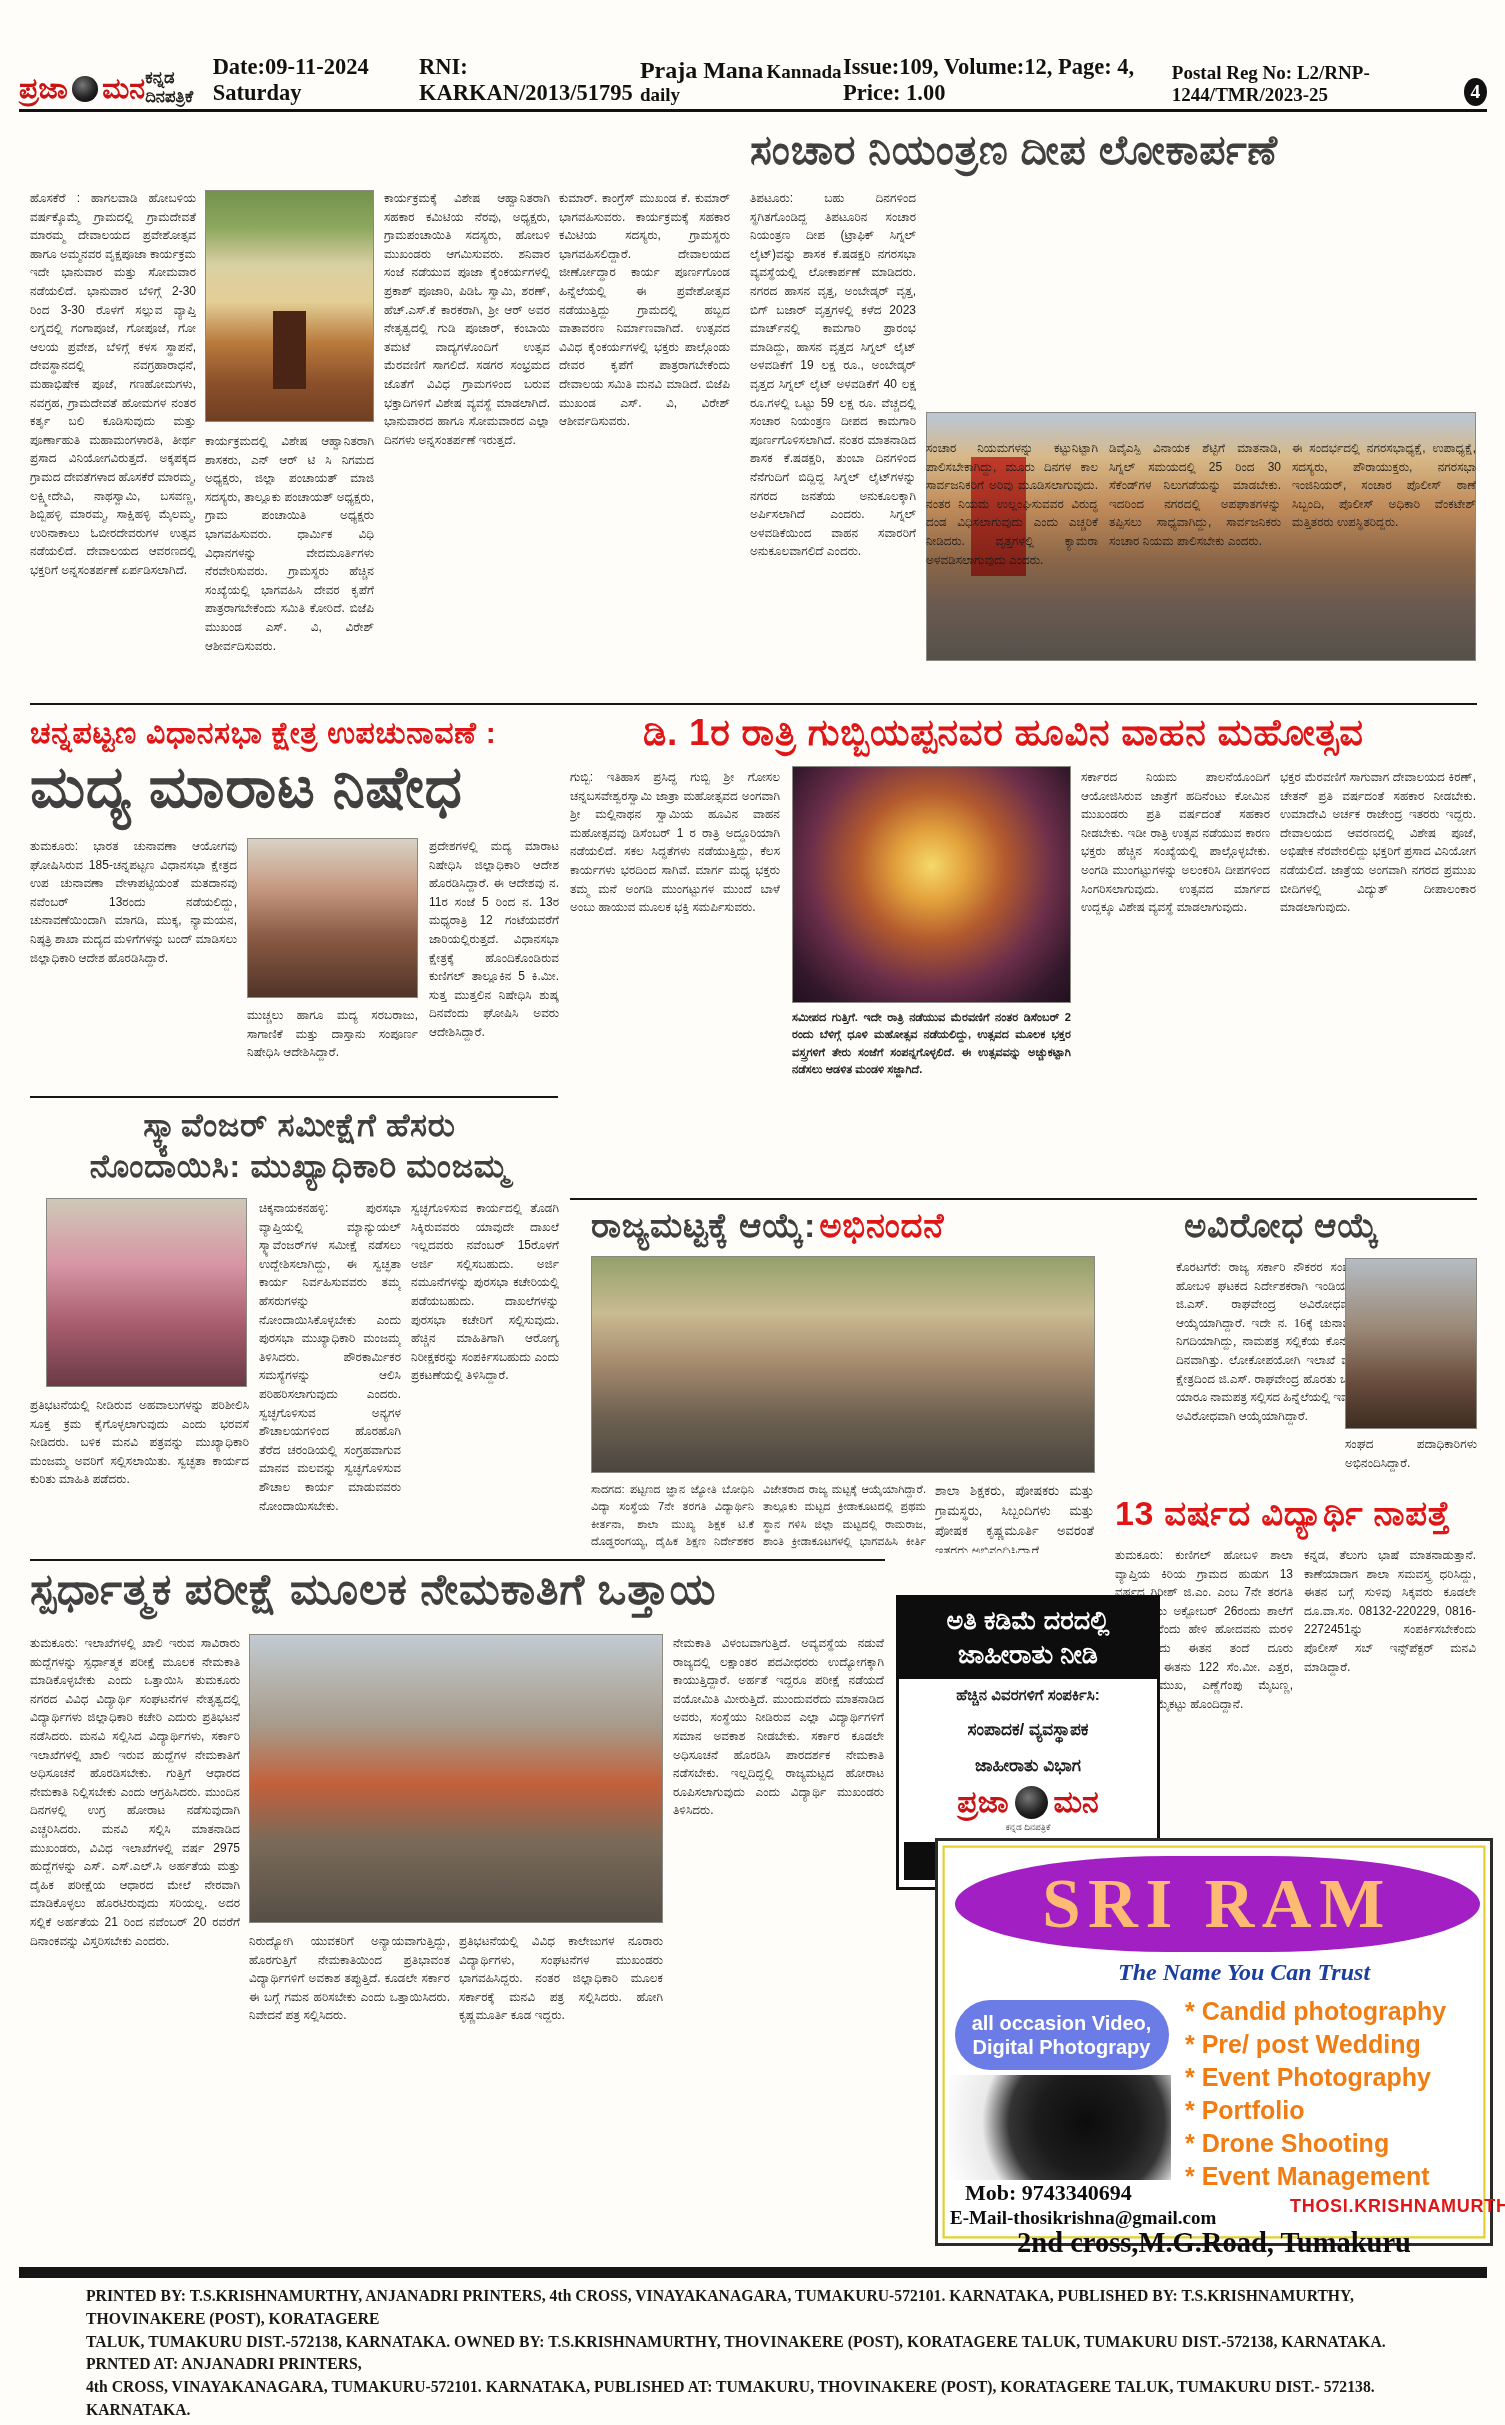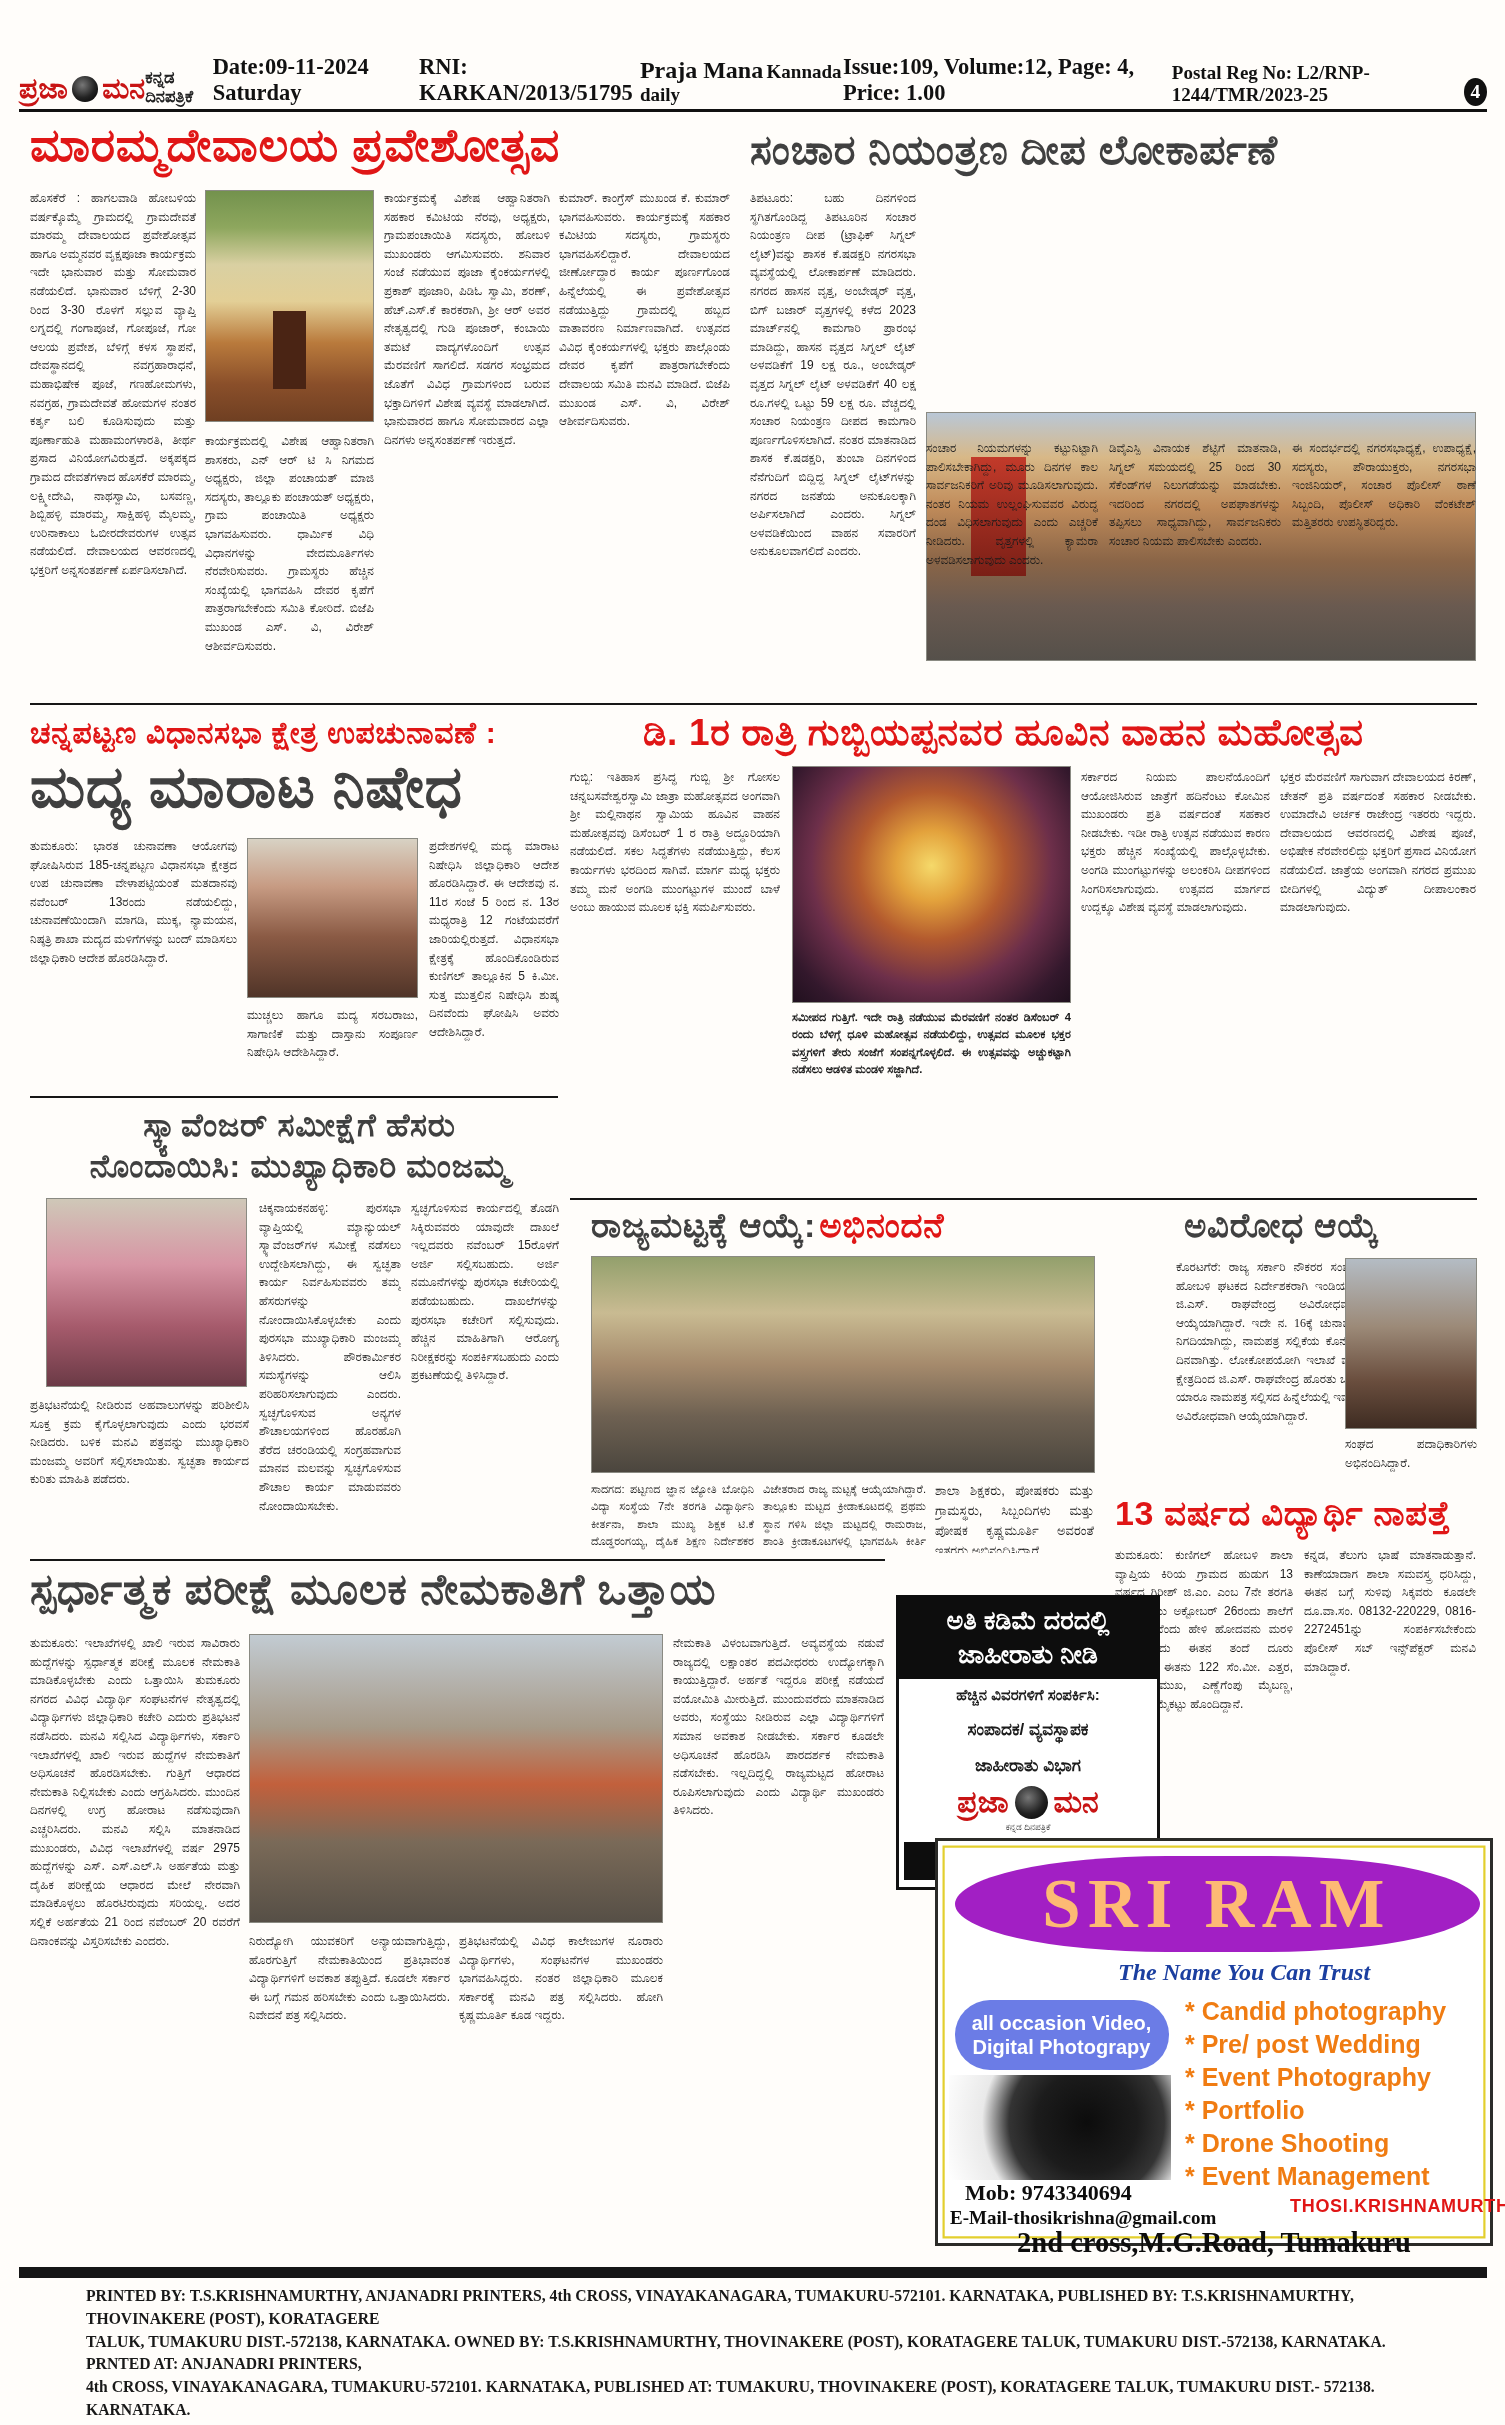--- a/index.html
+++ b/index.html
@@ -87,21 +87,20 @@
     <div class="mh-serif mh-rni">RNI: KARKAN/2013/51795</div>
     <div>
       <span class="mh-serif mh-eng">Praja Mana</span>
       <span class="mh-serif mh-engsub">Kannada daily</span>
     </div>
     <div class="mh-serif mh-issue">Issue:109, Volume:12, Page: 4, Price: 1.00</div>
     <div class="mh-serif mh-postal">Postal Reg No: L2/RNP-1244/TMR/2023-25</div>
     <div class="pageno">4</div>
   </div>
 
-  <div class="abs hl red" style="left:30px;top:121px;width:708px;font-size:46px;">ಮಾರಮ್ಮದೇವಾಲಯ ಪ್ರವೇಶೋತ್ಸವ</div>
   <div class="abs col" style="left:30px;top:189px;width:166px;height:499px;">ಹೊಸಕೆರೆ : ಹಾಗಲವಾಡಿ ಹೋಬಳಿಯ ವರ್ಷಕ್ಕೊಮ್ಮೆ ಗ್ರಾಮದಲ್ಲಿ ಗ್ರಾಮದೇವತೆ ಮಾರಮ್ಮ ದೇವಾಲಯದ ಪ್ರವೇಶೋತ್ಸವ ಹಾಗೂ ಅಮ್ಮನವರ ವೃಕ್ಷಪೂಜಾ ಕಾರ್ಯಕ್ರಮ ಇದೇ ಭಾನುವಾರ ಮತ್ತು ಸೋಮವಾರ ನಡೆಯಲಿದೆ. ಭಾನುವಾರ ಬೆಳಿಗ್ಗೆ 2-30 ರಿಂದ 3-30 ರೊಳಗೆ ಸಲ್ಲುವ ವ್ಯಾಪ್ತಿ ಲಗ್ನದಲ್ಲಿ ಗಂಗಾಪೂಜೆ, ಗೋಪೂಜೆ, ಗೋ ಆಲಯ ಪ್ರವೇಶ, ಬೆಳಿಗ್ಗೆ ಕಳಸ ಸ್ಥಾಪನೆ, ದೇವಸ್ಥಾನದಲ್ಲಿ ನವಗ್ರಹಾರಾಧನೆ, ಮಹಾಭಿಷೇಕ ಪೂಜೆ, ಗಣಹೋಮಗಳು, ನವಗ್ರಹ, ಗ್ರಾಮದೇವತೆ ಹೋಮಗಳ ನಂತರ ಕರ್ತೃ ಬಲಿ ಕೂಡಿಸುವುದು ಮತ್ತು ಪೂರ್ಣಾಹುತಿ ಮಹಾಮಂಗಳಾರತಿ, ತೀರ್ಥ ಪ್ರಸಾದ ವಿನಿಯೋಗವಿರುತ್ತದೆ. ಅಕ್ಕಪಕ್ಕದ ಗ್ರಾಮದ ದೇವತೆಗಳಾದ ಹೊಸಕೆರೆ ಮಾರಮ್ಮ, ಲಕ್ಷ್ಮೀದೇವಿ, ನಾಥಸ್ವಾಮಿ, ಬಸವಣ್ಣ, ಶಿಬ್ಬಿಹಳ್ಳಿ ಮಾರಮ್ಮ, ಸಾಕ್ಷಿಹಳ್ಳಿ ಮೈಲಮ್ಮ, ಉರಿನಾಕಾಲು ಓಬೀರದೇವರುಗಳ ಉತ್ಸವ ನಡೆಯಲಿದೆ. ದೇವಾಲಯದ ಆವರಣದಲ್ಲಿ ಭಕ್ತರಿಗೆ ಅನ್ನಸಂತರ್ಪಣೆ ಏರ್ಪಡಿಸಲಾಗಿದೆ.</div>
   <div class="abs photo temple-photo" style="left:205px;top:190px;width:169px;height:232px;"></div>
   <div class="abs col" style="left:205px;top:432px;width:169px;height:256px;">ಕಾರ್ಯಕ್ರಮದಲ್ಲಿ ವಿಶೇಷ ಆಹ್ವಾನಿತರಾಗಿ ಶಾಸಕರು, ಎನ್ ಆರ್ ಟಿ ಸಿ ನಿಗಮದ ಅಧ್ಯಕ್ಷರು, ಜಿಲ್ಲಾ ಪಂಚಾಯತ್ ಮಾಜಿ ಸದಸ್ಯರು, ತಾಲ್ಲೂಕು ಪಂಚಾಯತ್ ಅಧ್ಯಕ್ಷರು, ಗ್ರಾಮ ಪಂಚಾಯಿತಿ ಅಧ್ಯಕ್ಷರು ಭಾಗವಹಿಸುವರು. ಧಾರ್ಮಿಕ ವಿಧಿ ವಿಧಾನಗಳನ್ನು ವೇದಮೂರ್ತಿಗಳು ನೆರವೇರಿಸುವರು. ಗ್ರಾಮಸ್ಥರು ಹೆಚ್ಚಿನ ಸಂಖ್ಯೆಯಲ್ಲಿ ಭಾಗವಹಿಸಿ ದೇವರ ಕೃಪೆಗೆ ಪಾತ್ರರಾಗಬೇಕೆಂದು ಸಮಿತಿ ಕೋರಿದೆ. ಬಿಜೆಪಿ ಮುಖಂಡ ಎಸ್. ವಿ, ವಿರೇಶ್ ಆಶೀರ್ವದಿಸುವರು.</div>
   <div class="abs col" style="left:384px;top:189px;width:166px;height:499px;">ಕಾರ್ಯಕ್ರಮಕ್ಕೆ ವಿಶೇಷ ಆಹ್ವಾನಿತರಾಗಿ ಸಹಕಾರ ಕಮಿಟಿಯ ನೆರವು, ಅಧ್ಯಕ್ಷರು, ಗ್ರಾಮಪಂಚಾಯಿತಿ ಸದಸ್ಯರು, ಹೋಬಳಿ ಮುಖಂಡರು ಆಗಮಿಸುವರು. ಶನಿವಾರ ಸಂಜೆ ನಡೆಯುವ ಪೂಜಾ ಕೈಂಕರ್ಯಗಳಲ್ಲಿ ಪ್ರಕಾಶ್ ಪೂಜಾರಿ, ಪಿಡಿಓ ಸ್ವಾಮಿ, ಶರಣ್, ಹೆಚ್.ಎಸ್.ಕೆ ಕಾರಕರಾಗಿ, ಶ್ರೀ ಆರ್ ಅವರ ನೇತೃತ್ವದಲ್ಲಿ ಗುಡಿ ಪೂಜಾರ್, ಕಂಬಾಯಿ ತಮಟೆ ವಾದ್ಯಗಳೊಂದಿಗೆ ಉತ್ಸವ ಮೆರವಣಿಗೆ ಸಾಗಲಿದೆ. ಸಡಗರ ಸಂಭ್ರಮದ ಜೊತೆಗೆ ವಿವಿಧ ಗ್ರಾಮಗಳಿಂದ ಬರುವ ಭಕ್ತಾದಿಗಳಿಗೆ ವಿಶೇಷ ವ್ಯವಸ್ಥೆ ಮಾಡಲಾಗಿದೆ. ಭಾನುವಾರದ ಹಾಗೂ ಸೋಮವಾರದ ಎಲ್ಲಾ ದಿನಗಳು ಅನ್ನಸಂತರ್ಪಣೆ ಇರುತ್ತದೆ.</div>
   <div class="abs col" style="left:559px;top:189px;width:171px;height:499px;">ಕುಮಾರ್. ಕಾಂಗ್ರೆಸ್ ಮುಖಂಡ ಕೆ. ಕುಮಾರ್ ಭಾಗವಹಿಸುವರು. ಕಾರ್ಯಕ್ರಮಕ್ಕೆ ಸಹಕಾರ ಕಮಿಟಿಯ ಸದಸ್ಯರು, ಗ್ರಾಮಸ್ಥರು ಭಾಗವಹಿಸಲಿದ್ದಾರೆ. ದೇವಾಲಯದ ಜೀರ್ಣೋದ್ಧಾರ ಕಾರ್ಯ ಪೂರ್ಣಗೊಂಡ ಹಿನ್ನೆಲೆಯಲ್ಲಿ ಈ ಪ್ರವೇಶೋತ್ಸವ ನಡೆಯುತ್ತಿದ್ದು ಗ್ರಾಮದಲ್ಲಿ ಹಬ್ಬದ ವಾತಾವರಣ ನಿರ್ಮಾಣವಾಗಿದೆ. ಉತ್ಸವದ ವಿವಿಧ ಕೈಂಕರ್ಯಗಳಲ್ಲಿ ಭಕ್ತರು ಪಾಲ್ಗೊಂಡು ದೇವರ ಕೃಪೆಗೆ ಪಾತ್ರರಾಗಬೇಕೆಂದು ದೇವಾಲಯ ಸಮಿತಿ ಮನವಿ ಮಾಡಿದೆ. ಬಿಜೆಪಿ ಮುಖಂಡ ಎಸ್. ವಿ, ವಿರೇಶ್ ಆಶೀರ್ವದಿಸುವರು.</div>
 
   <div class="abs hl blk" style="left:750px;top:129px;width:731px;font-size:41px;">ಸಂಚಾರ ನಿಯಂತ್ರಣ ದೀಪ ಲೋಕಾರ್ಪಣೆ</div>
   <div class="abs col" style="left:750px;top:189px;width:166px;height:499px;">ತಿಪಟೂರು: ಬಹು ದಿನಗಳಿಂದ ಸ್ಥಗಿತಗೊಂಡಿದ್ದ ತಿಪಟೂರಿನ ಸಂಚಾರ ನಿಯಂತ್ರಣ ದೀಪ (ಟ್ರಾಫಿಕ್ ಸಿಗ್ನಲ್ ಲೈಟ್)ವನ್ನು ಶಾಸಕ ಕೆ.ಷಡಕ್ಷರಿ ನಗರಸಭಾ ವ್ಯವಸ್ಥೆಯಲ್ಲಿ ಲೋಕಾರ್ಪಣೆ ಮಾಡಿದರು. ನಗರದ ಹಾಸನ ವೃತ್ತ, ಅಂಬೇಡ್ಕರ್ ವೃತ್ತ, ಬಿಗ್ ಬಜಾರ್ ವೃತ್ತಗಳಲ್ಲಿ ಕಳೆದ 2023 ಮಾರ್ಚ್‌ನಲ್ಲಿ ಕಾಮಗಾರಿ ಪ್ರಾರಂಭ ಮಾಡಿದ್ದು, ಹಾಸನ ವೃತ್ತದ ಸಿಗ್ನಲ್ ಲೈಟ್ ಅಳವಡಿಕೆಗೆ 19 ಲಕ್ಷ ರೂ., ಅಂಬೇಡ್ಕರ್ ವೃತ್ತದ ಸಿಗ್ನಲ್ ಲೈಟ್ ಅಳವಡಿಕೆಗೆ 40 ಲಕ್ಷ ರೂ.ಗಳಲ್ಲಿ ಒಟ್ಟು 59 ಲಕ್ಷ ರೂ. ವೆಚ್ಚದಲ್ಲಿ ಸಂಚಾರ ನಿಯಂತ್ರಣ ದೀಪದ ಕಾಮಗಾರಿ ಪೂರ್ಣಗೊಳಿಸಲಾಗಿದೆ. ನಂತರ ಮಾತನಾಡಿದ ಶಾಸಕ ಕೆ.ಷಡಕ್ಷರಿ, ತುಂಬಾ ದಿನಗಳಿಂದ ನೆನೆಗುದಿಗೆ ಬಿದ್ದಿದ್ದ ಸಿಗ್ನಲ್ ಲೈಟ್‌ಗಳನ್ನು ನಗರದ ಜನತೆಯ ಅನುಕೂಲಕ್ಕಾಗಿ ಅರ್ಪಿಸಲಾಗಿದೆ ಎಂದರು. ಸಿಗ್ನಲ್ ಅಳವಡಿಕೆಯಿಂದ ವಾಹನ ಸವಾರರಿಗೆ ಅನುಕೂಲವಾಗಲಿದೆ ಎಂದರು.</div>
   <div class="abs photo traffic-photo" style="left:926px;top:180px;width:550px;height:249px;"></div>
   <div class="abs col" style="left:926px;top:439px;width:172px;height:249px;">ಸಂಚಾರ ನಿಯಮಗಳನ್ನು ಕಟ್ಟುನಿಟ್ಟಾಗಿ ಪಾಲಿಸಬೇಕಾಗಿದ್ದು, ಮೂರು ದಿನಗಳ ಕಾಲ ಸಾರ್ವಜನಿಕರಿಗೆ ಅರಿವು ಮೂಡಿಸಲಾಗುವುದು. ನಂತರ ನಿಯಮ ಉಲ್ಲಂಘಿಸುವವರ ವಿರುದ್ಧ ದಂಡ ವಿಧಿಸಲಾಗುವುದು ಎಂದು ಎಚ್ಚರಿಕೆ ನೀಡಿದರು. ವೃತ್ತಗಳಲ್ಲಿ ಕ್ಯಾಮರಾ ಅಳವಡಿಸಲಾಗುವುದು ಎಂದರು.</div>
@@ -115,21 +114,21 @@
   <div class="abs col" style="left:30px;top:837px;width:207px;height:255px;">ತುಮಕೂರು: ಭಾರತ ಚುನಾವಣಾ ಆಯೋಗವು ಘೋಷಿಸಿರುವ 185-ಚನ್ನಪಟ್ಟಣ ವಿಧಾನಸಭಾ ಕ್ಷೇತ್ರದ ಉಪ ಚುನಾವಣಾ ವೇಳಾಪಟ್ಟಿಯಂತೆ ಮತದಾನವು ನವೆಂಬರ್ 13ರಂದು ನಡೆಯಲಿದ್ದು, ಚುನಾವಣೆಯಿಂದಾಗಿ ಮಾಗಡಿ, ಮುಕ್ಕ, ನ್ಯಾಮಯನ, ನಿಷ್ಠತ್ರಿ ಶಾಖಾ ಮದ್ಯದ ಮಳಿಗೆಗಳನ್ನು ಬಂದ್ ಮಾಡಿಸಲು ಜಿಲ್ಲಾಧಿಕಾರಿ ಆದೇಶ ಹೊರಡಿಸಿದ್ದಾರೆ.</div>
   <div class="abs photo officer2" style="left:247px;top:838px;width:171px;height:160px;"></div>
   <div class="abs col" style="left:247px;top:1006px;width:171px;height:85px;">ಮುಚ್ಚಲು ಹಾಗೂ ಮದ್ಯ ಸರಬರಾಜು, ಸಾಗಾಣಿಕೆ ಮತ್ತು ದಾಸ್ತಾನು ಸಂಪೂರ್ಣ ನಿಷೇಧಿಸಿ ಆದೇಶಿಸಿದ್ದಾರೆ.</div>
   <div class="abs col" style="left:429px;top:837px;width:130px;height:255px;">ಪ್ರದೇಶಗಳಲ್ಲಿ ಮದ್ಯ ಮಾರಾಟ ನಿಷೇಧಿಸಿ ಜಿಲ್ಲಾಧಿಕಾರಿ ಆದೇಶ ಹೊರಡಿಸಿದ್ದಾರೆ. ಈ ಆದೇಶವು ನ. 11ರ ಸಂಜೆ 5 ರಿಂದ ನ. 13ರ ಮಧ್ಯರಾತ್ರಿ 12 ಗಂಟೆಯವರೆಗೆ ಜಾರಿಯಲ್ಲಿರುತ್ತದೆ. ವಿಧಾನಸಭಾ ಕ್ಷೇತ್ರಕ್ಕೆ ಹೊಂದಿಕೊಂಡಿರುವ ಕುಣಿಗಲ್ ತಾಲ್ಲೂಕಿನ 5 ಕಿ.ಮೀ. ಸುತ್ತ ಮುತ್ತಲಿನ ನಿಷೇಧಿಸಿ ಶುಷ್ಕ ದಿನವೆಂದು ಘೋಷಿಸಿ ಅವರು ಆದೇಶಿಸಿದ್ದಾರೆ.</div>
 
   <div class="abs rule" style="left:30px;top:1096px;width:528px;height:1.5px;"></div>
 
   <div class="abs hl red" style="left:643px;top:714px;width:832px;font-size:37px;">ಡಿ. 1ರ ರಾತ್ರಿ ಗುಬ್ಬಿಯಪ್ಪನವರ ಹೂವಿನ ವಾಹನ ಮಹೋತ್ಸವ</div>
   <div class="abs col" style="left:570px;top:768px;width:210px;height:315px;">ಗುಬ್ಬಿ: ಇತಿಹಾಸ ಪ್ರಸಿದ್ಧ ಗುಬ್ಬಿ ಶ್ರೀ ಗೋಸಲ ಚನ್ನಬಸವೇಶ್ವರಸ್ವಾಮಿ ಜಾತ್ರಾ ಮಹೋತ್ಸವದ ಅಂಗವಾಗಿ ಶ್ರೀ ಮಲ್ಲಿನಾಥನ ಸ್ವಾಮಿಯ ಹೂವಿನ ವಾಹನ ಮಹೋತ್ಸವವು ಡಿಸೆಂಬರ್ 1 ರ ರಾತ್ರಿ ಅದ್ಧೂರಿಯಾಗಿ ನಡೆಯಲಿದೆ. ಸಕಲ ಸಿದ್ಧತೆಗಳು ನಡೆಯುತ್ತಿದ್ದು, ಕೆಲಸ ಕಾರ್ಯಗಳು ಭರದಿಂದ ಸಾಗಿವೆ. ಮಾರ್ಗ ಮಧ್ಯ ಭಕ್ತರು ತಮ್ಮ ಮನೆ ಅಂಗಡಿ ಮುಂಗಟ್ಟುಗಳ ಮುಂದೆ ಬಾಳೆ ಅಂಬು ಹಾಯುವ ಮೂಲಕ ಭಕ್ತಿ ಸಮರ್ಪಿಸುವರು.</div>
   <div class="abs photo deity-photo" style="left:792px;top:766px;width:279px;height:237px;"></div>
-  <div class="abs col caption" style="left:792px;top:1009px;width:279px;height:73px;font-size:11.2px;">ಸಮೀಪದ ಗುತ್ತಿಗೆ. ಇದೇ ರಾತ್ರಿ ನಡೆಯುವ ಮೆರವಣಿಗೆ ನಂತರ ಡಿಸೆಂಬರ್ 4 ರಂದು ಬೆಳಿಗ್ಗೆ ಧೂಳಿ ಮಹೋತ್ಸವ ನಡೆಯಲಿದ್ದು, ಉತ್ಸವದ ಮೂಲಕ ಭಕ್ತರ ವಸ್ತ್ರಗಳಿಗೆ ತೇರು ಸಂಜೆಗೆ ಸಂಪನ್ನಗೊಳ್ಳಲಿದೆ. ಈ ಉತ್ಸವವನ್ನು ಅಚ್ಚುಕಟ್ಟಾಗಿ ನಡೆಸಲು ಆಡಳಿತ ಮಂಡಳಿ ಸಜ್ಜಾಗಿದೆ.</div>
+  <div class="abs col caption" style="left:792px;top:1009px;width:279px;height:73px;font-size:11.2px;">ಸಮೀಪದ ಗುತ್ತಿಗೆ. ಇದೇ ರಾತ್ರಿ ನಡೆಯುವ ಮೆರವಣಿಗೆ ನಂತರ ಡಿಸೆಂಬರ್ 2 ರಂದು ಬೆಳಿಗ್ಗೆ ಧೂಳಿ ಮಹೋತ್ಸವ ನಡೆಯಲಿದ್ದು, ಉತ್ಸವದ ಮೂಲಕ ಭಕ್ತರ ವಸ್ತ್ರಗಳಿಗೆ ತೇರು ಸಂಜೆಗೆ ಸಂಪನ್ನಗೊಳ್ಳಲಿದೆ. ಈ ಉತ್ಸವವನ್ನು ಅಚ್ಚುಕಟ್ಟಾಗಿ ನಡೆಸಲು ಆಡಳಿತ ಮಂಡಳಿ ಸಜ್ಜಾಗಿದೆ.</div>
   <div class="abs col" style="left:1081px;top:768px;width:189px;height:315px;">ಸರ್ಕಾರದ ನಿಯಮ ಪಾಲನೆಯೊಂದಿಗೆ ಆಯೋಜಿಸಿರುವ ಜಾತ್ರೆಗೆ ಹದಿನೆಂಟು ಕೋಮಿನ ಮುಖಂಡರು ಪ್ರತಿ ವರ್ಷದಂತೆ ಸಹಕಾರ ನೀಡಬೇಕು. ಇಡೀ ರಾತ್ರಿ ಉತ್ಸವ ನಡೆಯುವ ಕಾರಣ ಭಕ್ತರು ಹೆಚ್ಚಿನ ಸಂಖ್ಯೆಯಲ್ಲಿ ಪಾಲ್ಗೊಳ್ಳಬೇಕು. ಅಂಗಡಿ ಮುಂಗಟ್ಟುಗಳನ್ನು ಅಲಂಕರಿಸಿ ದೀಪಗಳಿಂದ ಸಿಂಗರಿಸಲಾಗುವುದು. ಉತ್ಸವದ ಮಾರ್ಗದ ಉದ್ದಕ್ಕೂ ವಿಶೇಷ ವ್ಯವಸ್ಥೆ ಮಾಡಲಾಗುವುದು.</div>
   <div class="abs col" style="left:1280px;top:768px;width:196px;height:315px;">ಭಕ್ತರ ಮೆರವಣಿಗೆ ಸಾಗುವಾಗ ದೇವಾಲಯದ ಕಿರಣ್, ಚೇತನ್ ಪ್ರತಿ ವರ್ಷದಂತೆ ಸಹಕಾರ ನೀಡಬೇಕು. ಉಮಾದೇವಿ ಅರ್ಚಕ ರಾಜೇಂದ್ರ ಇತರರು ಇದ್ದರು. ದೇವಾಲಯದ ಆವರಣದಲ್ಲಿ ವಿಶೇಷ ಪೂಜೆ, ಅಭಿಷೇಕ ನೆರವೇರಲಿದ್ದು ಭಕ್ತರಿಗೆ ಪ್ರಸಾದ ವಿನಿಯೋಗ ನಡೆಯಲಿದೆ. ಜಾತ್ರೆಯ ಅಂಗವಾಗಿ ನಗರದ ಪ್ರಮುಖ ಬೀದಿಗಳಲ್ಲಿ ವಿದ್ಯುತ್ ದೀಪಾಲಂಕಾರ ಮಾಡಲಾಗುವುದು.</div>
 
   <div class="abs hl blk" style="left:41px;top:1109px;width:517px;font-size:32px;text-align:center;">ಸ್ಕ್ಯಾವೆಂಜರ್ ಸಮೀಕ್ಷೆಗೆ ಹೆಸರು</div>
   <div class="abs hl blk" style="left:41px;top:1150px;width:517px;font-size:32px;text-align:center;">ನೊಂದಾಯಿಸಿ: ಮುಖ್ಯಾಧಿಕಾರಿ ಮಂಜಮ್ಮ</div>
   <div class="abs photo manjamma-photo" style="left:46px;top:1198px;width:201px;height:189px;"></div>
   <div class="abs col" style="left:30px;top:1396px;width:219px;height:159px;">ಪ್ರತಿಭಟನೆಯಲ್ಲಿ ನೀಡಿರುವ ಅಹವಾಲುಗಳನ್ನು ಪರಿಶೀಲಿಸಿ ಸೂಕ್ತ ಕ್ರಮ ಕೈಗೊಳ್ಳಲಾಗುವುದು ಎಂದು ಭರವಸೆ ನೀಡಿದರು. ಬಳಿಕ ಮನವಿ ಪತ್ರವನ್ನು ಮುಖ್ಯಾಧಿಕಾರಿ ಮಂಜಮ್ಮ ಅವರಿಗೆ ಸಲ್ಲಿಸಲಾಯಿತು. ಸ್ವಚ್ಛತಾ ಕಾರ್ಯದ ಕುರಿತು ಮಾಹಿತಿ ಪಡೆದರು.</div>
   <div class="abs col" style="left:259px;top:1199px;width:142px;height:355px;">ಚಿಕ್ಕನಾಯಕನಹಳ್ಳಿ: ಪುರಸಭಾ ವ್ಯಾಪ್ತಿಯಲ್ಲಿ ಮ್ಯಾನ್ಯುಯಲ್ ಸ್ಕ್ಯಾವೆಂಜರ್‌ಗಳ ಸಮೀಕ್ಷೆ ನಡೆಸಲು ಉದ್ದೇಶಿಸಲಾಗಿದ್ದು, ಈ ಸ್ವಚ್ಛತಾ ಕಾರ್ಯ ನಿರ್ವಹಿಸುವವರು ತಮ್ಮ ಹೆಸರುಗಳನ್ನು ನೋಂದಾಯಿಸಿಕೊಳ್ಳಬೇಕು ಎಂದು ಪುರಸಭಾ ಮುಖ್ಯಾಧಿಕಾರಿ ಮಂಜಮ್ಮ ತಿಳಿಸಿದರು. ಪೌರಕಾರ್ಮಿಕರ ಸಮಸ್ಯೆಗಳನ್ನು ಆಲಿಸಿ ಪರಿಹರಿಸಲಾಗುವುದು ಎಂದರು. ಸ್ವಚ್ಛಗೊಳಿಸುವ ಅನ್ಯಗಳ ಶೌಚಾಲಯಗಳಿಂದ ಹೊರಹೊಗಿ ತೆರೆದ ಚರಂಡಿಯಲ್ಲಿ ಸಂಗ್ರಹವಾಗುವ ಮಾನವ ಮಲವನ್ನು ಸ್ವಚ್ಛಗೊಳಿಸುವ ಶೌಚಾಲ ಕಾರ್ಯ ಮಾಡುವವರು ನೋಂದಾಯಿಸಬೇಕು.</div>
   <div class="abs col" style="left:411px;top:1199px;width:148px;height:355px;">ಸ್ವಚ್ಛಗೊಳಿಸುವ ಕಾರ್ಯದಲ್ಲಿ ತೊಡಗಿ ಸಿಕ್ಕಿರುವವರು ಯಾವುದೇ ದಾಖಲೆ ಇಲ್ಲದವರು ನವೆಂಬರ್ 15ರೊಳಗೆ ಅರ್ಜಿ ಸಲ್ಲಿಸಬಹುದು. ಅರ್ಜಿ ನಮೂನೆಗಳನ್ನು ಪುರಸಭಾ ಕಚೇರಿಯಲ್ಲಿ ಪಡೆಯಬಹುದು. ದಾಖಲೆಗಳನ್ನು ಪುರಸಭಾ ಕಚೇರಿಗೆ ಸಲ್ಲಿಸುವುದು. ಹೆಚ್ಚಿನ ಮಾಹಿತಿಗಾಗಿ ಆರೋಗ್ಯ ನಿರೀಕ್ಷಕರನ್ನು ಸಂಪರ್ಕಿಸಬಹುದು ಎಂದು ಪ್ರಕಟಣೆಯಲ್ಲಿ ತಿಳಿಸಿದ್ದಾರೆ.</div>
 

